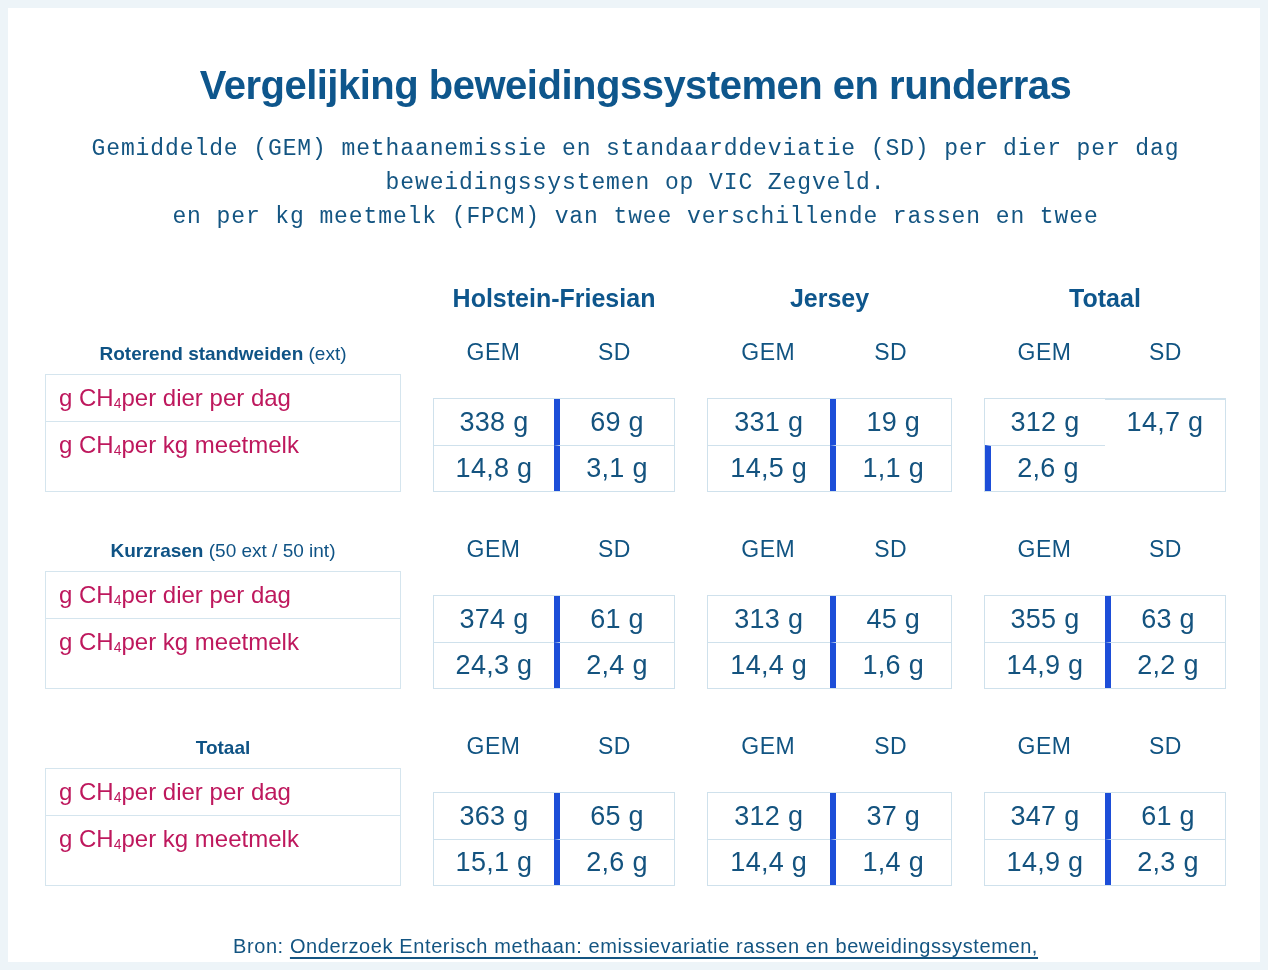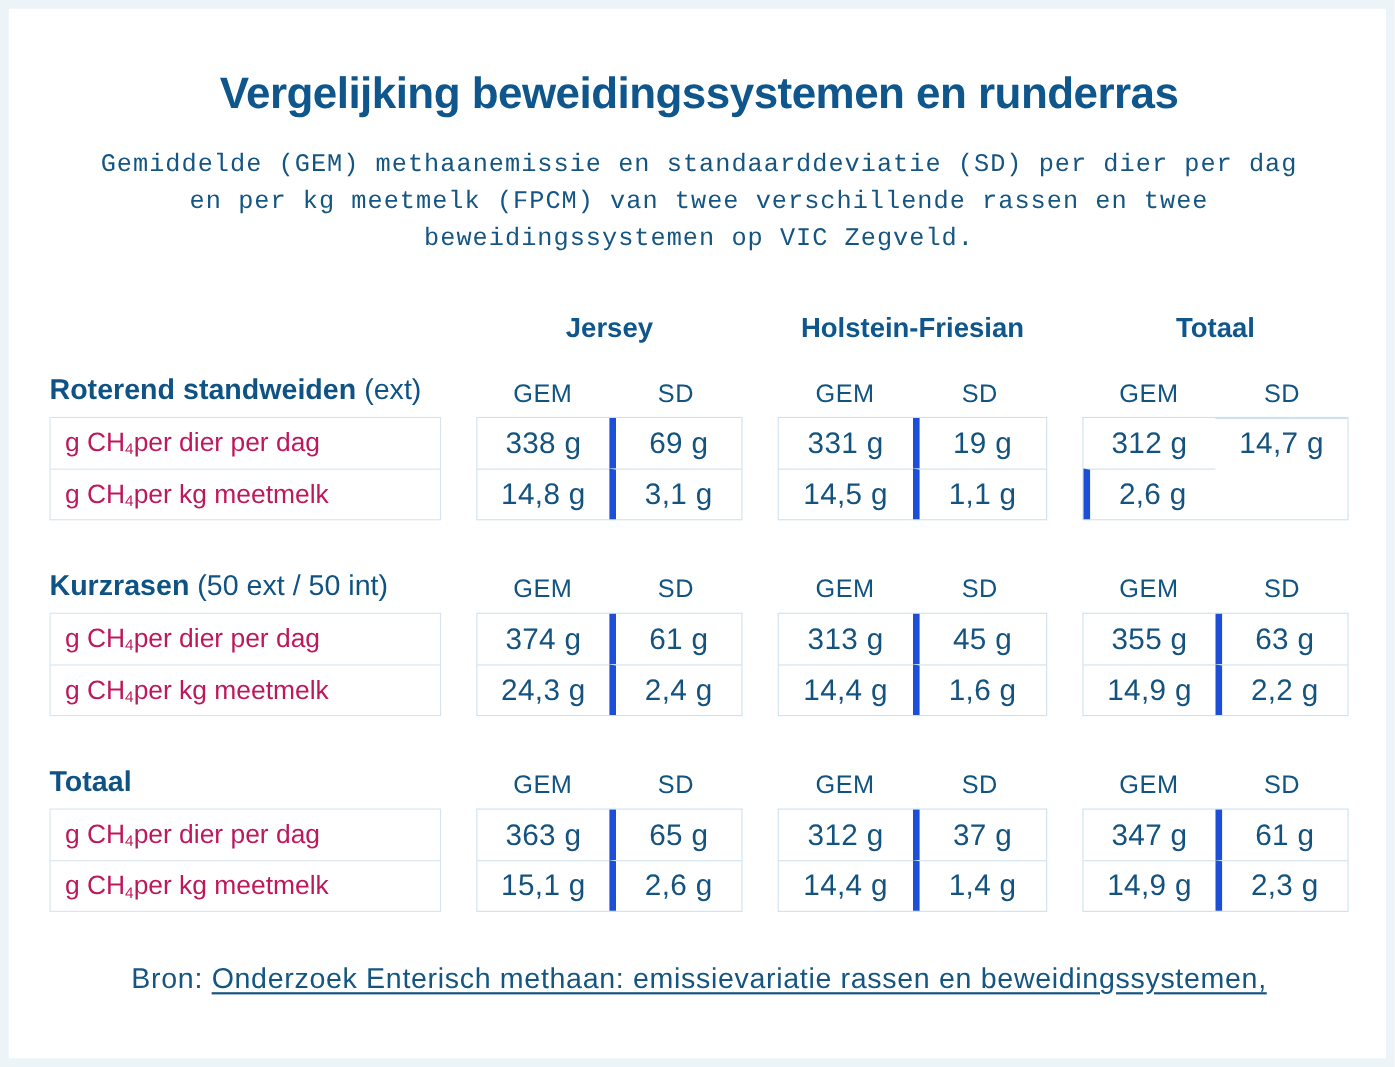--- a/index.html
+++ b/index.html
@@ -44,24 +44,25 @@
     text-align: center;
     font-size: 25px;
     font-weight: bold;
     color: #0e568c;
     padding-bottom: 2px;
   }
   .section { margin-top: 44px; }
   .section.first { margin-top: 24px; }
   .sec-head { margin-bottom: 8px; }
   .sec-title {
-    font-size: 26px;
+    font-size: 19px;
     color: #0f5385;
     white-space: nowrap;
     padding-bottom: 1px;
+    text-align: center;
   }
   .sec-title b { font-weight: bold; }
   .sec-title .note { font-weight: normal; }
   .pair-labels {
     display: grid;
     grid-template-columns: 1fr 1fr;
   }
   .pair-labels span {
     text-align: center;
     font-size: 23px;
@@ -82,37 +83,38 @@
     font-size: 24px;
     color: #be185d;
   }
   .label-cell + .label-cell { border-top: 1px solid #d5e5ee; }
   .label-cell sub { font-size: 14px; vertical-align: baseline; position: relative; top: 5px; }
   .group-block {
     display: grid;
     grid-template-columns: 1fr 1fr;
     border: 1px solid #cfe1ec;
     background: #fff;
+    margin-top: 24px;
   }
   .num-cell {
     height: 46px;
     display: flex;
     align-items: center;
     justify-content: center;
     font-size: 27px;
     letter-spacing: 0.3px;
     color: #14537f;
   }
   .num-cell.sd { border-left: 6px solid #1d4ed8; }
   .num-cell.r2 { border-top: 1px solid #cfe1ec; }
   
   .source {
     margin-top: 46px;
     text-align: center;
-    font-size: 26px;
+    font-size: 20px;
     line-height: 29px;
     letter-spacing: 0.6px;
     color: #145582;
   }
   .source a {
     color: #145582;
     text-decoration: underline;
     text-underline-offset: 4px;
     cursor: pointer;
   }
@@ -120,28 +122,28 @@
 </head>
 <body>
 
 <div class="frame">
   <div class="card">
 
     <h1 class="page-title">Vergelijking beweidingssystemen en runderras</h1>
 
     <div class="page-subtitle">
       <div>Gemiddelde (GEM) methaanemissie en standaarddeviatie (SD) per dier per dag</div>
+      <div>beweidingssystemen op VIC Zegveld.</div>
       <div>en per kg meetmelk (FPCM) van twee verschillende rassen en twee</div>
-      <div>beweidingssystemen op VIC Zegveld.</div>
     </div>
 
     <div class="tgrid breed-row">
       <div></div>
+      <div class="breed-cell">Holstein-Friesian</div>
       <div class="breed-cell">Jersey</div>
-      <div class="breed-cell">Holstein-Friesian</div>
       <div class="breed-cell">Totaal</div>
     </div>
 
     <div class="section first">
       <div class="tgrid sec-head">
         <div class="sec-title"><b>Roterend standweiden</b><span class="note"> (ext)</span></div>
         <div class="pair-labels">
           <span>GEM</span>
           <span>SD</span>
         </div>

